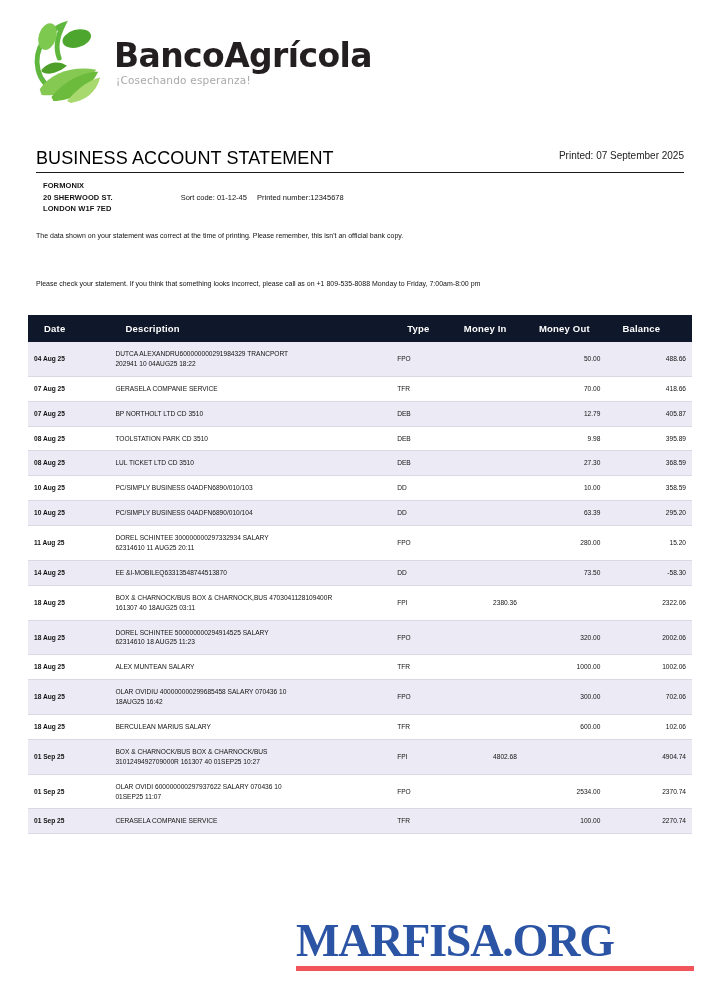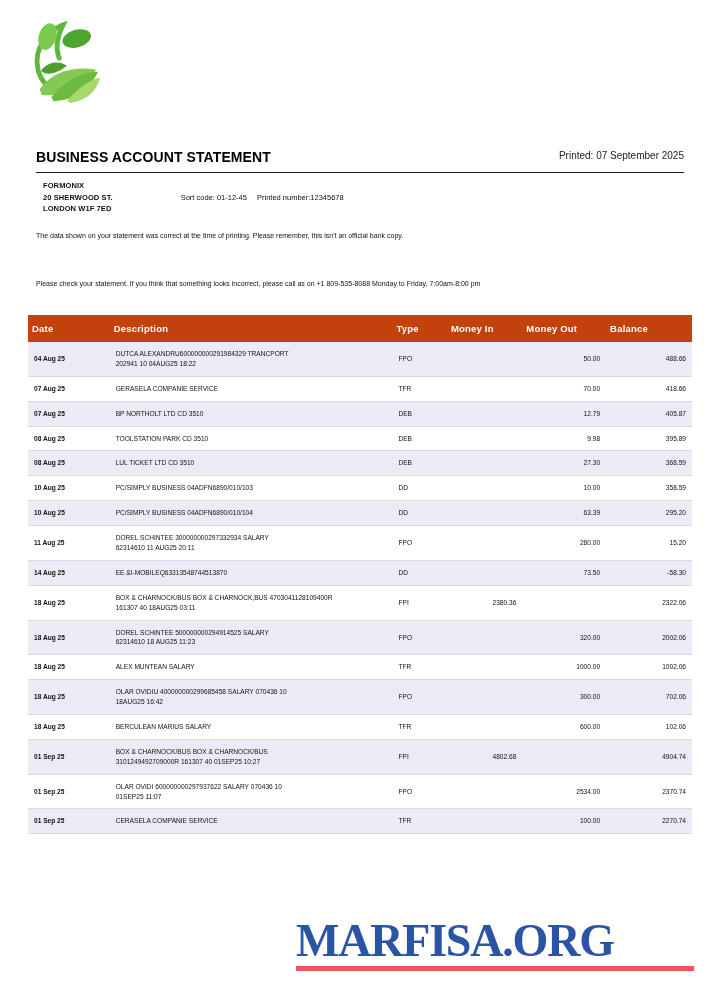--- a/index.html
+++ b/index.html
@@ -24,21 +24,21 @@
   }
   .brand-tagline {
     font-family: "DejaVu Sans", sans-serif;
     font-size: 10.5px; color: #a9a9a9; letter-spacing: .2px;
     margin-top: 2px; margin-left: 2px;
   }
 
   
   .stmt-head { position: absolute; left: 36px; top: 148px; width: 648px; }
   .stmt-title {
-    font-weight: bold; font-size: 14px; letter-spacing: .1px; color: #000;
+    font-weight: normal; font-size: 18px; letter-spacing: .1px; color: #000;
     display: inline-block;
   }
   .printed {
     position: absolute; right: 0; top: 2px;
     font-size: 10px; color: #222;
   }
   .rule { position: absolute; left: 36px; top: 172px; width: 648px; height: 1px; background: #1a1a1a; }
 
   
   .acct { position: absolute; left: 36px; top: 180px; width: 648px; font-size: 7.5px; line-height: 1.55; }
@@ -47,25 +47,25 @@
   .acct-right .r { white-space: pre; }
   .acct-right .lbl { display: inline-block; text-align: right; }
   .gap { display: inline-block; width: 10px; }
 
   .note1 { position: absolute; left: 36px; top: 232px; font-size: 7px; color: #111; }
   .note2 { position: absolute; left: 36px; top: 280px; font-size: 7px; color: #111; }
 
   
   .tbl { position: absolute; left: 28px; top: 315px; width: 664px; border-collapse: collapse; }
   .tbl thead th {
-    background: #c2410c;
+    background: #0f172a;
     color: #ffffff;
     font-size: 9.5px;
     font-weight: bold;
-    padding: 8px 4px;
+    padding: 8px 16px;
     text-align: left;
     letter-spacing: .2px;
     border: none;
     margin-left: 28px;
   }
   .tbl thead th.num { text-align: left; }
   .tbl tbody td {
     font-size: 6.6px;
     padding: 7px 6px;
     vertical-align: middle;
@@ -102,20 +102,24 @@
       <svg viewBox="0 0 80 92" width="78" height="92" aria-hidden="true">
         <path d="M30 78 C8 70 4 44 16 26 C24 14 36 10 36 10 C30 22 28 34 32 44" fill="none" stroke="#5fb83d" stroke-width="5" stroke-linecap="round"></path>
         <ellipse cx="50" cy="24" rx="15" ry="9" transform="rotate(-16 50 24)" fill="#4da62e"></ellipse>
         <ellipse cx="20" cy="22" rx="9" ry="14" transform="rotate(18 20 22)" fill="#7dc94f"></ellipse>
         <path d="M14 56 C20 48 32 46 40 52 C30 60 20 62 14 58 Z" fill="#4e9f2a"></path>
         <path d="M12 76 C24 58 48 52 70 56 C56 74 34 84 14 82 Z" fill="#86c952"></path>
         <path d="M24 84 C38 66 58 58 72 58 C62 78 44 88 26 88 Z" fill="#6cbb3c"></path>
         <path d="M40 88 C52 74 64 66 74 64 C70 80 58 88 44 90 Z" fill="#a7d96e"></path>
       </svg>
     </span>
+    <span class="brand-text">
+      <div class="brand-name">BancoAgrícola</div>
+      <div class="brand-tagline">¡Cosechando esperanza!</div>
+    </span>
   </div>
 
   <div class="stmt-head">
     <span class="stmt-title">BUSINESS ACCOUNT STATEMENT</span>
     <span class="printed">Printed: 07 September 2025</span>
   </div>
   <div class="rule"></div>
 
   <div class="acct">
     <div class="acct-left">

